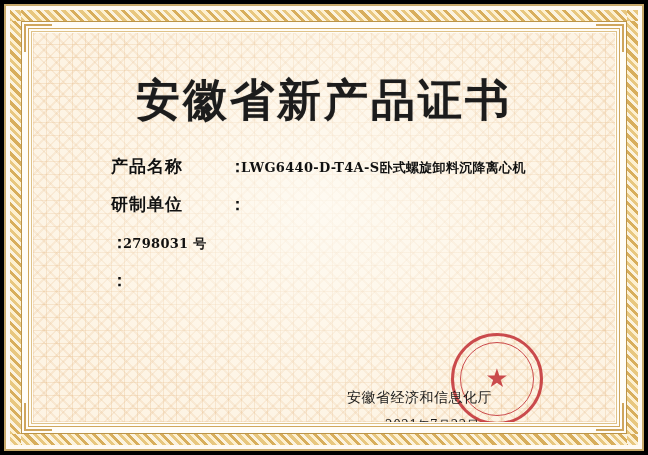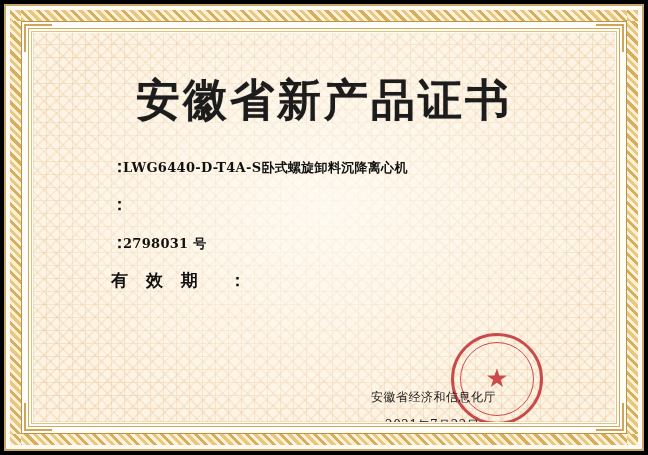--- a/index.html
+++ b/index.html
@@ -205,24 +205,24 @@
 
   .footer {
     position: absolute;
     left: 0;
     right: 0;
     top: 300px;
     text-align: center;
   }
   .footer .issuer {
     position: absolute;
-    left: 338px;
+    left: 314px;
     top: 56px;
     font-family: "DejaVu Serif", "Liberation Serif", serif;
-    font-size: 12px;
+    font-size: 14px;
     color: #1a1a1a;
     letter-spacing: 0.5px;
     white-space: nowrap;
   }
   .footer .issue-date {
     position: absolute;
     left: 352px;
     top: 84px;
     font-family: "DejaVu Serif", "Liberation Serif", serif;
     font-size: 12px;
@@ -264,35 +264,36 @@
   <div class="paper">
     <div class="paper-wash"></div>
 
     <div class="content">
 
       <div class="title">安徽省新产品证书</div>
 
       <div class="fields">
 
         <div class="field-row">
+          <span class="field-label">产品名称</span>
           <span class="field-colon">：</span>
           <span class="field-value">LWG6440-D-T4A-S卧式螺旋卸料沉降离心机</span>
         </div>
 
         <div class="field-row">
+          <span class="field-label">研制单位</span>
           <span class="field-colon">：</span>
         </div>
 
         <div class="field-row">
           <span class="field-colon">：</span>
           <span class="field-value">2798031 号</span>
         </div>
 
         <div class="field-row spaced">
-          <span class="field-label">有 效 期</span>
           <span class="field-colon">：</span>
         </div>
 
       </div>
 
       <div class="seal">
         <div class="seal-inner"></div>
         <div class="seal-star">★</div>
       </div>
 

